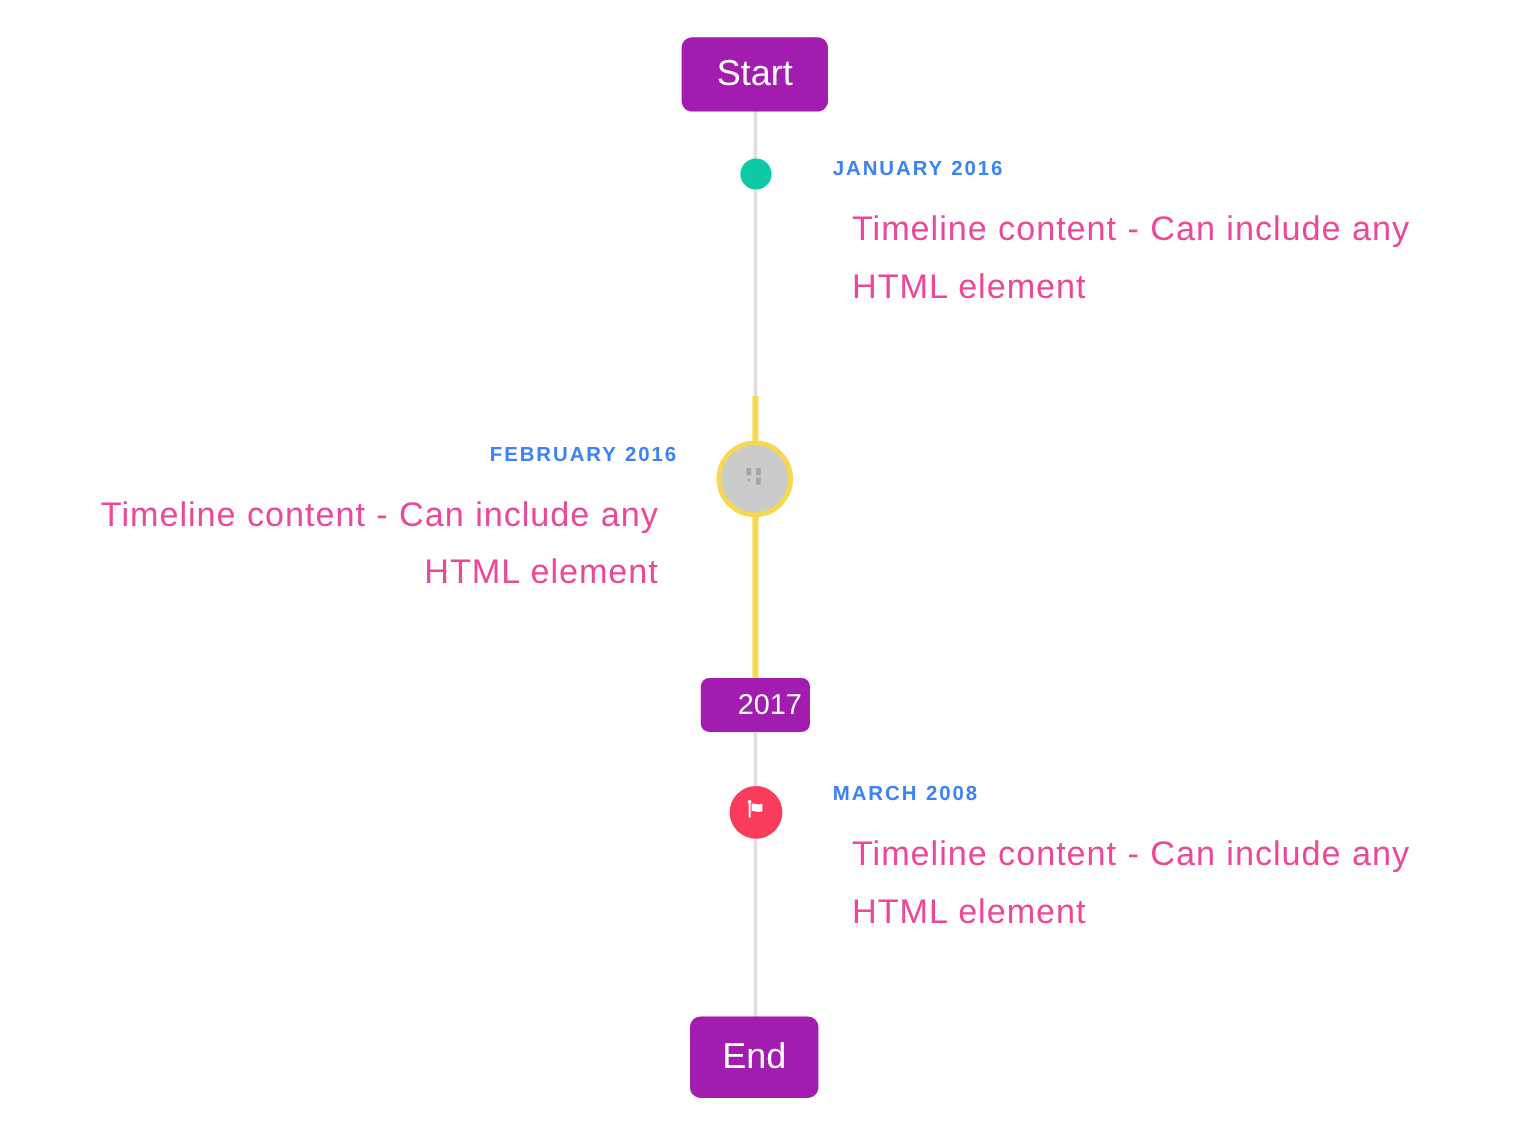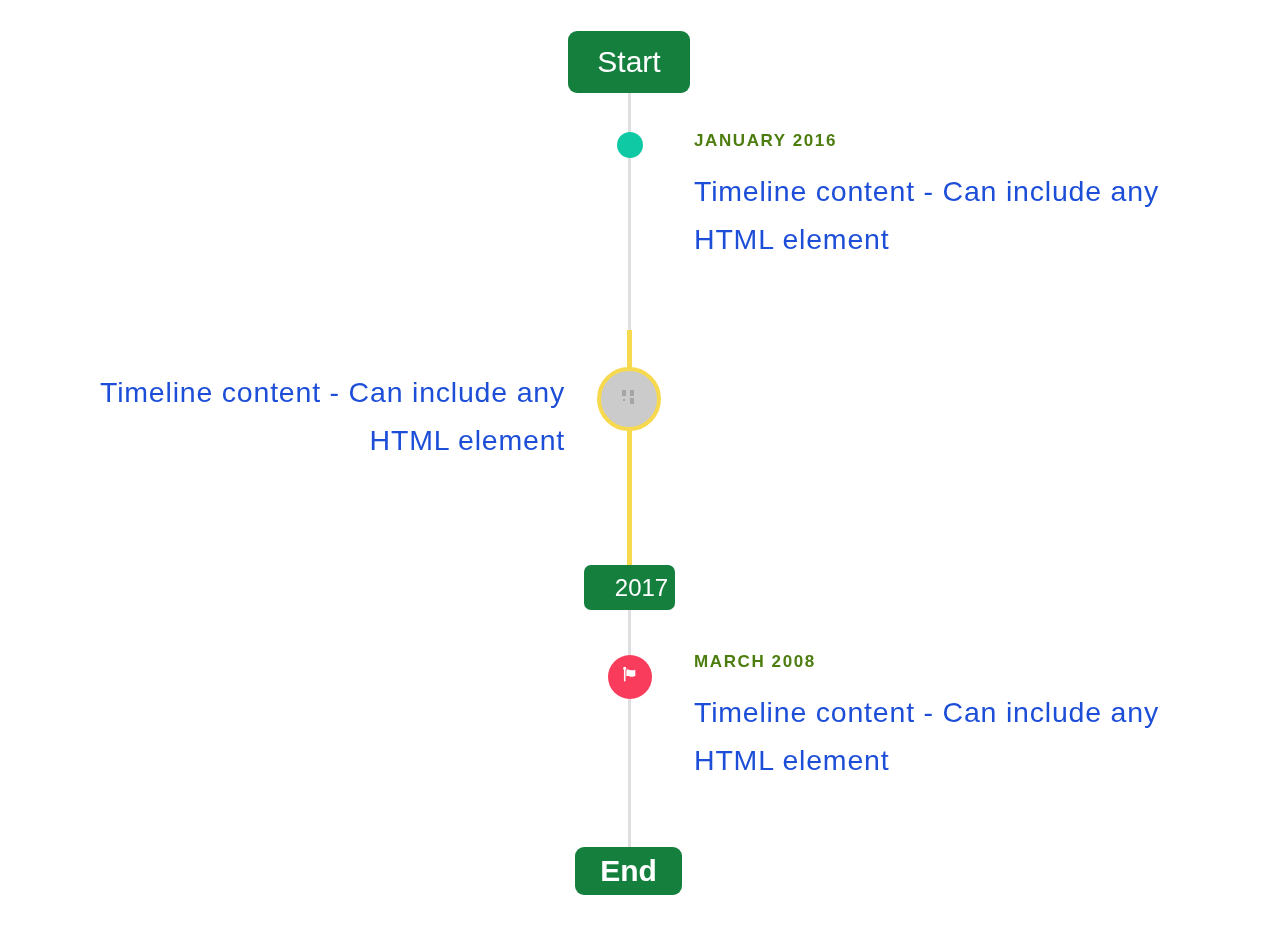--- a/index.html
+++ b/index.html
@@ -15,28 +15,28 @@
   
   .rail { position: absolute; }
   .rail-gray-1 { left: 628px; top: 92px;  width: 3px; height: 240px; background: #dfdfe1; }
   .rail-yellow { left: 627px; top: 330px; width: 5px; height: 236px; background: #f6d94f; }
   .rail-gray-2 { left: 628px; top: 609px; width: 3px; height: 240px; background: #dfdfe1; }
 
   
   .badge {
     position: absolute;
     display: flex; align-items: center; justify-content: center;
-    background: #15803d;
+    background: #a21caf;
     color: #ffffff;
     border-radius: 9px;
     box-sizing: border-box;
   }
   .badge-start { left: 568px; top: 31px;  width: 122px; height: 62px; font-size: 30px; }
   .badge-year  { left: 584px; top: 565px; width: 91px;  height: 45px; font-size: 24px; border-radius: 7px; padding-left: 24px; }
-  .badge-end   { left: 575px; top: 847px; width: 107px; height: 48px; font-size: 30px; font-weight: bold; }
+  .badge-end   { left: 575px; top: 847px; width: 107px; height: 68px; font-size: 30px; }
 
   
   .marker { position: absolute; border-radius: 50%; box-sizing: border-box; }
   .marker-dot {
     left: 617px; top: 132px; width: 26px; height: 26px;
     background: #0fc9a4;
   }
   .marker-avatar {
     left: 597px; top: 367px; width: 64px; height: 64px;
     background: #cbcbcb;
@@ -55,29 +55,29 @@
   .item-left  { text-align: right; }
   .item-jan { left: 694px; top: 130px; }
   .item-feb { left: 45px;  top: 368px; }
   .item-mar { left: 694px; top: 651px; }
 
   .item-title {
     font-size: 17px;
     font-weight: bold;
     letter-spacing: 1.6px;
     line-height: 21px;
-    color: #4d7c0f;
+    color: #3b82f6;
     margin: 0 0 16px 0;
   }
   .item-content {
     font-size: 28.5px;
     letter-spacing: 0.8px;
     line-height: 48px;
-    color: #1d4ed8;
-    margin: 0;
+    color: #ec4899;
+    margin: 16px;
   }
 </style>
 </head>
 <body>
 
 <div class="canvas">
 
   <div class="rail rail-gray-1"></div>
   <div class="rail rail-yellow"></div>
   <div class="rail rail-gray-2"></div>
@@ -96,20 +96,21 @@
         <g fill="#a5a5a7">
           <rect x="3" y="2" width="4" height="6"></rect>
           <rect x="11" y="2" width="4" height="6"></rect>
           <rect x="4" y="11" width="2" height="2"></rect>
           <rect x="11" y="10" width="4" height="6"></rect>
         </g>
       </svg>
     </span>
   </div>
   <div class="item item-left item-feb">
+    <div class="item-title">FEBRUARY 2016</div>
     <div class="item-content">Timeline content - Can include any HTML element</div>
   </div>
 
   <div class="badge badge-year">2017</div>
 
   <div class="marker marker-flag">
     <span>
       <svg width="22" height="22" viewBox="0 0 24 24" aria-hidden="true">
         <circle cx="6.2" cy="4.6" r="1.7" fill="#ffffff"></circle>
         <rect x="5.4" y="5.2" width="1.7" height="13.8" rx="0.8" fill="#ffffff"></rect>

